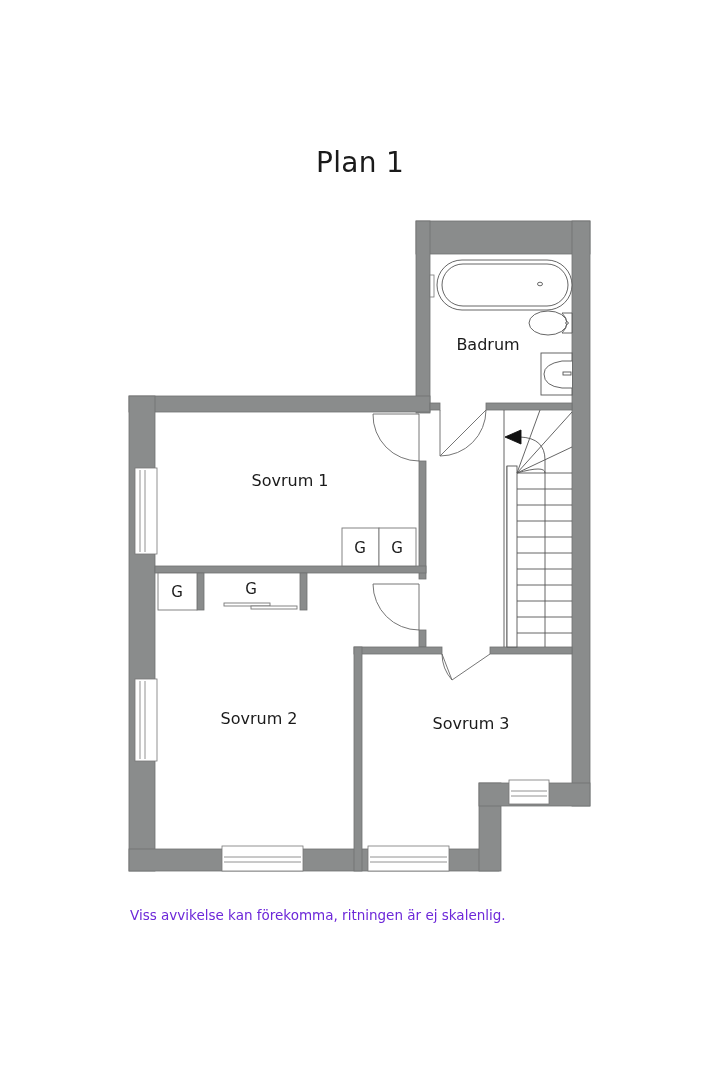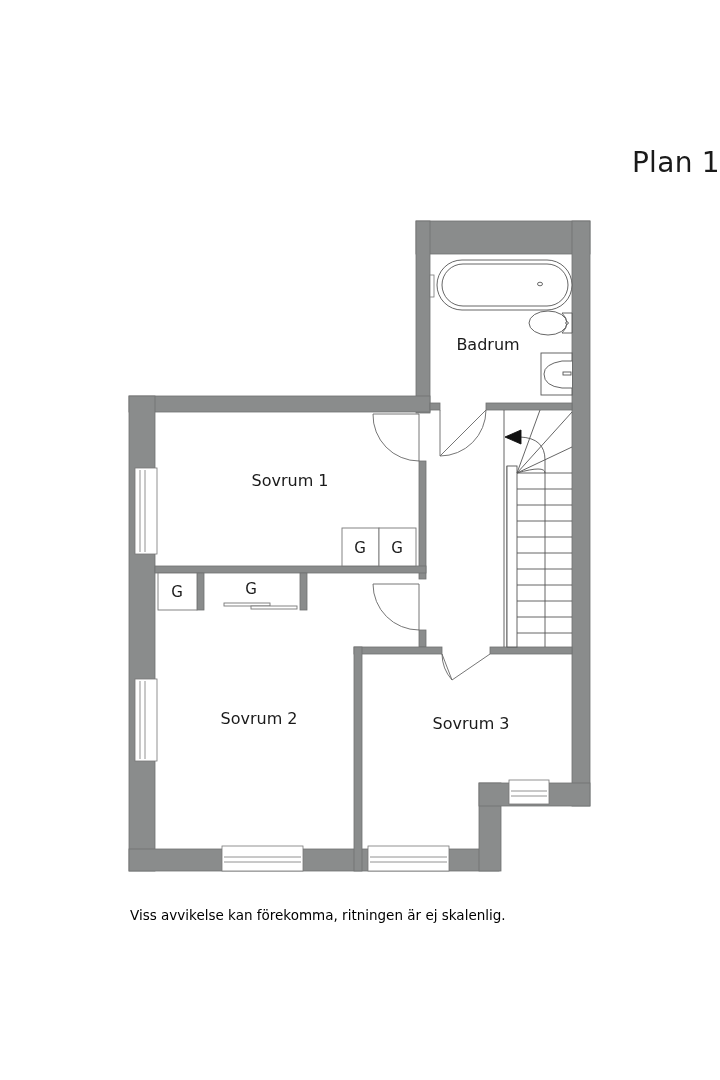--- a/index.html
+++ b/index.html
@@ -1,23 +1,23 @@
 <!DOCTYPE html>
 <html><head>
 <meta charset="utf-8">
 <style>
   html, body { margin:0; padding:0; background:#ffffff; }
   body { width:720px; height:1080px; position:relative; overflow:hidden;
          font-family: "DejaVu Sans", "Liberation Sans", sans-serif; color:#1a1a1a; }
-  #title { position:absolute; left:0; width:720px; top:146px; text-align:right;
+  #title { position:absolute; left:0; width:720px; top:146px; text-align:center;
            font-size:28px; font-weight:normal; letter-spacing:0.3px; }
   #plan { position:absolute; left:0; top:0; }
   .room-label { font-family:"DejaVu Sans", sans-serif; font-size:16px; fill:#1a1a1a; }
   .g-label { font-family:"DejaVu Sans", sans-serif; font-size:15px; fill:#1a1a1a; }
-  #disclaimer { position:absolute; left:130px; top:907px; font-size:13.5px; color:#000000; }
+  #disclaimer { position:absolute; left:130px; top:907px; font-size:13.5px; color:#6d28d9; }
 </style>
 </head>
 <body>
 
 <div id="title">Plan 1</div>
 
 <svg id="plan" width="720" height="1080" viewBox="0 0 720 1080">
   <g fill="#8a8c8c" stroke="#6f7171" stroke-width="0.8">
 
     <rect x="416" y="221" width="174" height="33"></rect>

